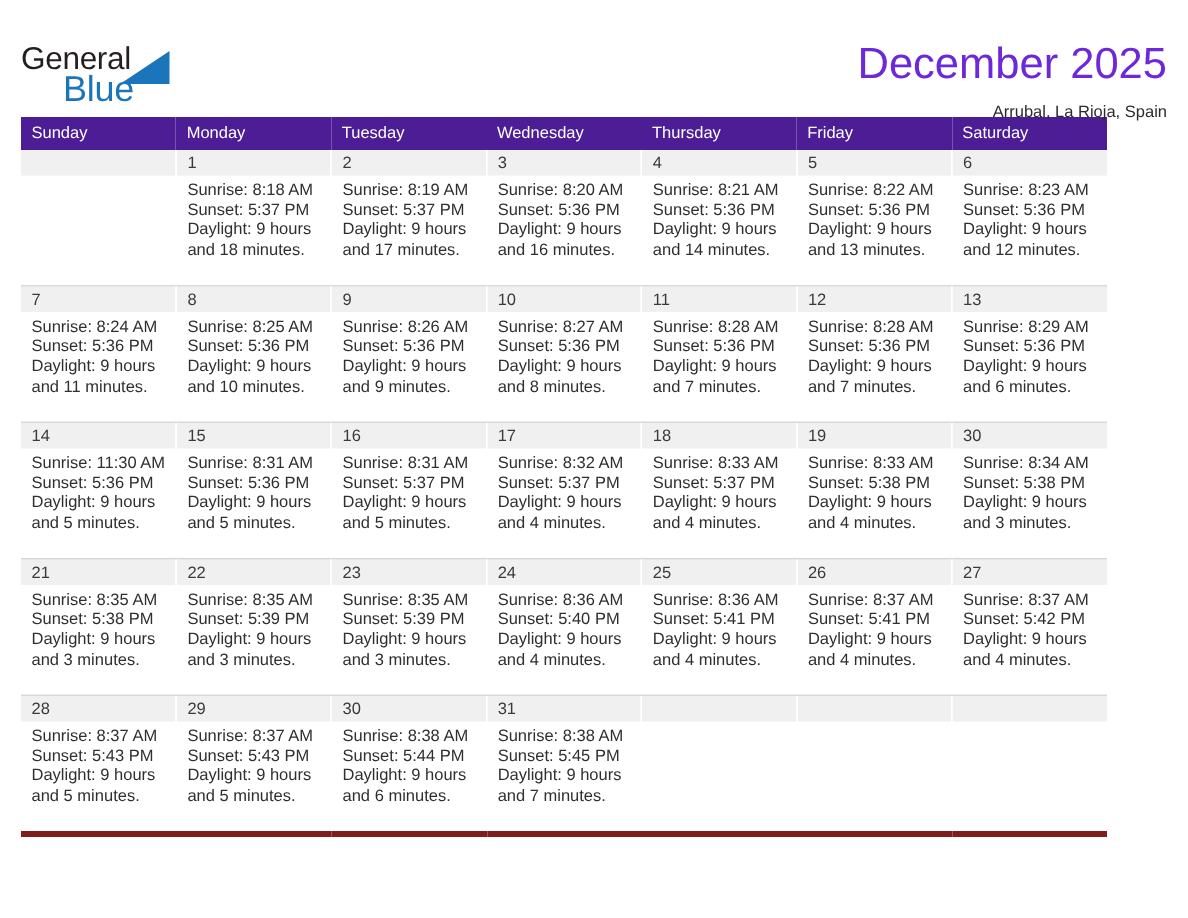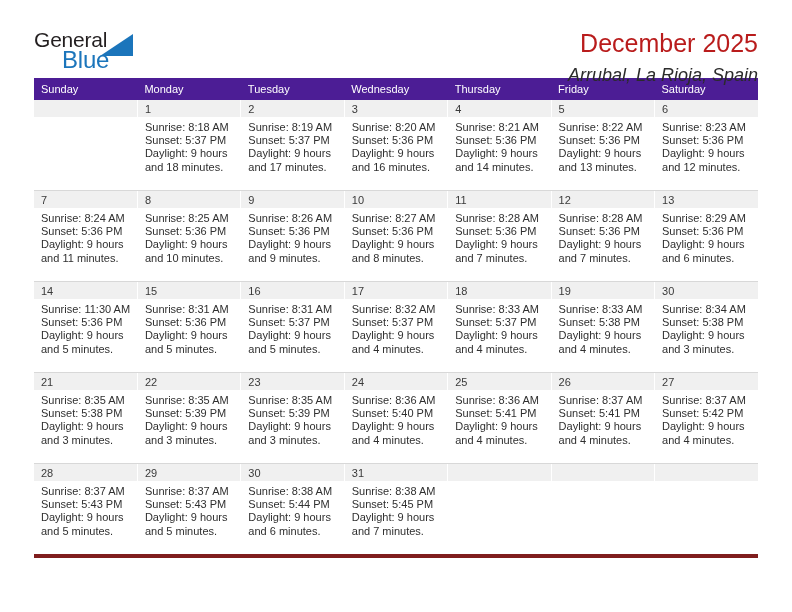--- a/index.html
+++ b/index.html
@@ -12,21 +12,21 @@
     background: #ffffff;
     font-family: "Liberation Sans", sans-serif;
     color: #000000;
     overflow: hidden;
   }
   .page {
     position: relative;
     width: 792px;
     height: 612px;
     box-sizing: border-box;
-    padding: 0 34px;
+    padding: 0 14px;
   }
 
   
   .header {
     display: flex;
     align-items: flex-start;
     justify-content: space-between;
     padding-top: 28px;
     height: 72px;
     box-sizing: border-box;
@@ -63,34 +63,33 @@
     height: 0;
     border-left: 33px solid transparent;
     border-bottom: 22px solid #1b75bb;
   }
 
   .title-block {
     text-align: right;
     flex: 0 0 auto;
   }
   .cal-title {
-    font-size: 25px;
+    font-size: 29px;
     line-height: 30px;
-    color: #b91c1c;
+    color: #6d28d9;
     font-weight: normal;
     margin: 0;
     white-space: nowrap;
   }
   .cal-subtitle {
-    font-size: 18px;
+    font-size: 11px;
     line-height: 18px;
     color: #2b2b2b;
     margin: 8px 0 0 0;
     white-space: nowrap;
-    font-style: italic;
   }
 
   
   .calendar {
     width: 724px;
     border-collapse: collapse;
     table-layout: fixed;
     margin-top: 6px;
   }
   .calendar th {

